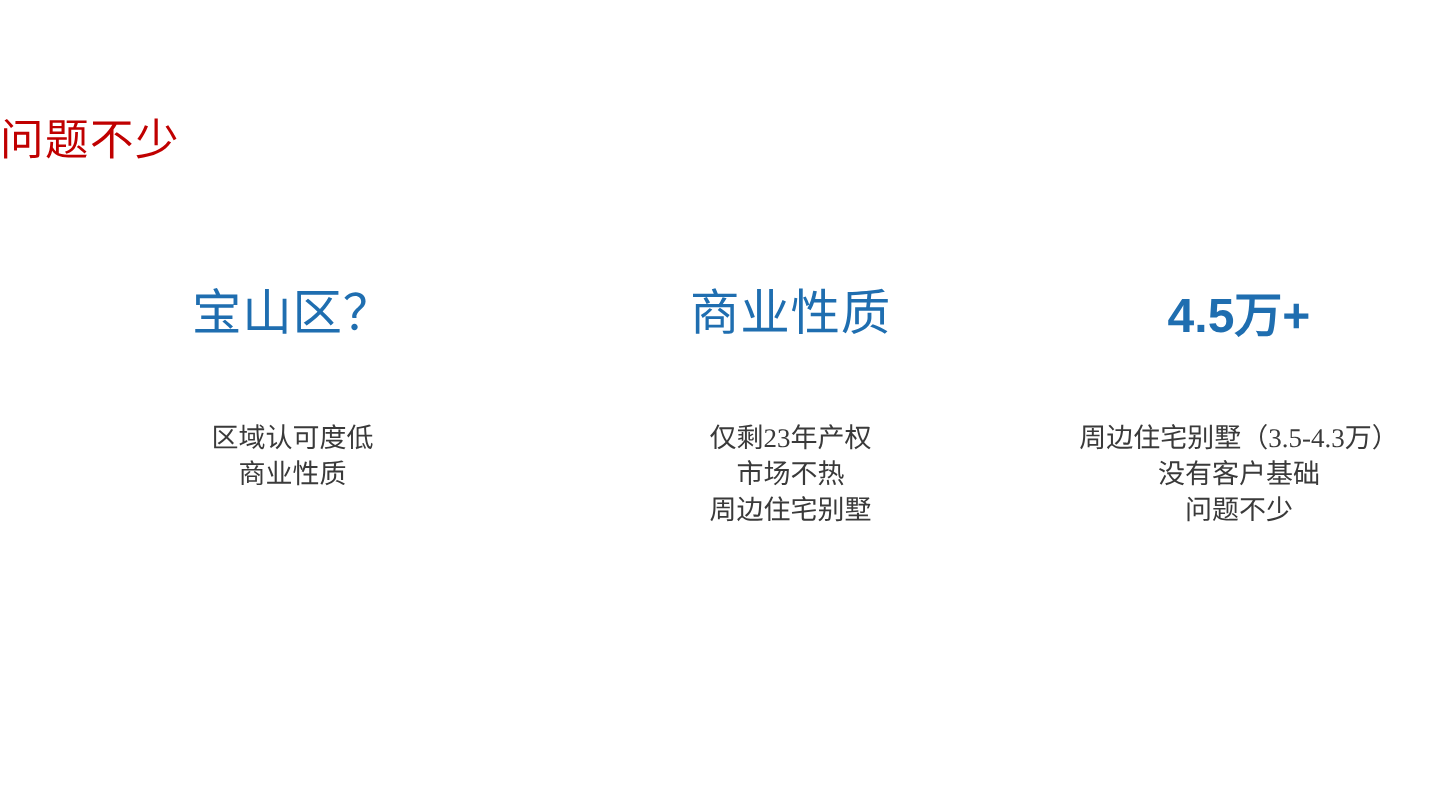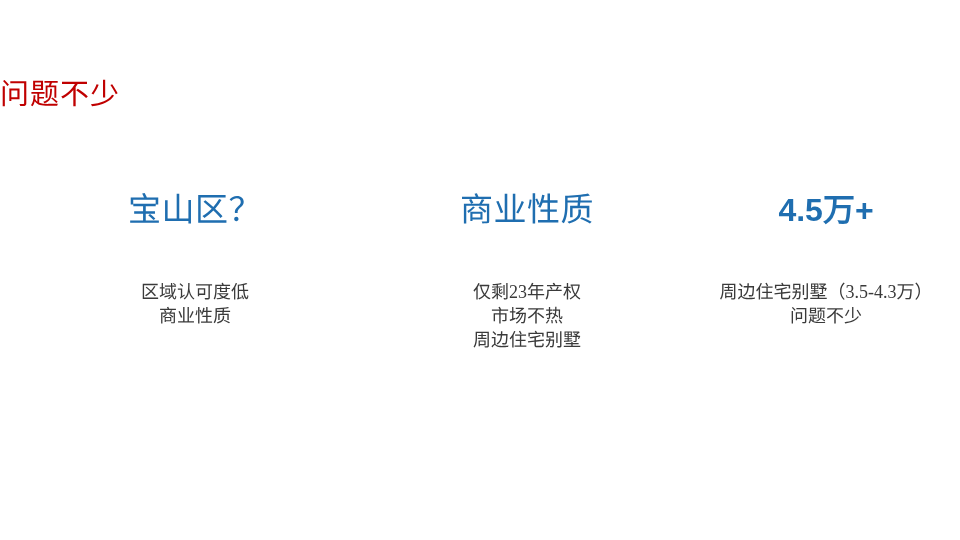--- a/index.html
+++ b/index.html
@@ -116,18 +116,19 @@
         <p class="body-line">仅剩23年产权</p>
         <p class="body-line">市场不热</p>
         <p class="body-line">周边住宅别墅</p>
       </div>
     </div>
 
     <div class="column col-3">
       <div class="col-heading numeric">4.5万+</div>
       <div class="col-body">
         <p class="body-line">周边住宅别墅（3.5-4.3万）</p>
+        <p class="body-line">没有客户基础</p>
         <p class="body-line">问题不少</p>
       </div>
     </div>
 
   </div>
 </div>
 
 </body></html>

